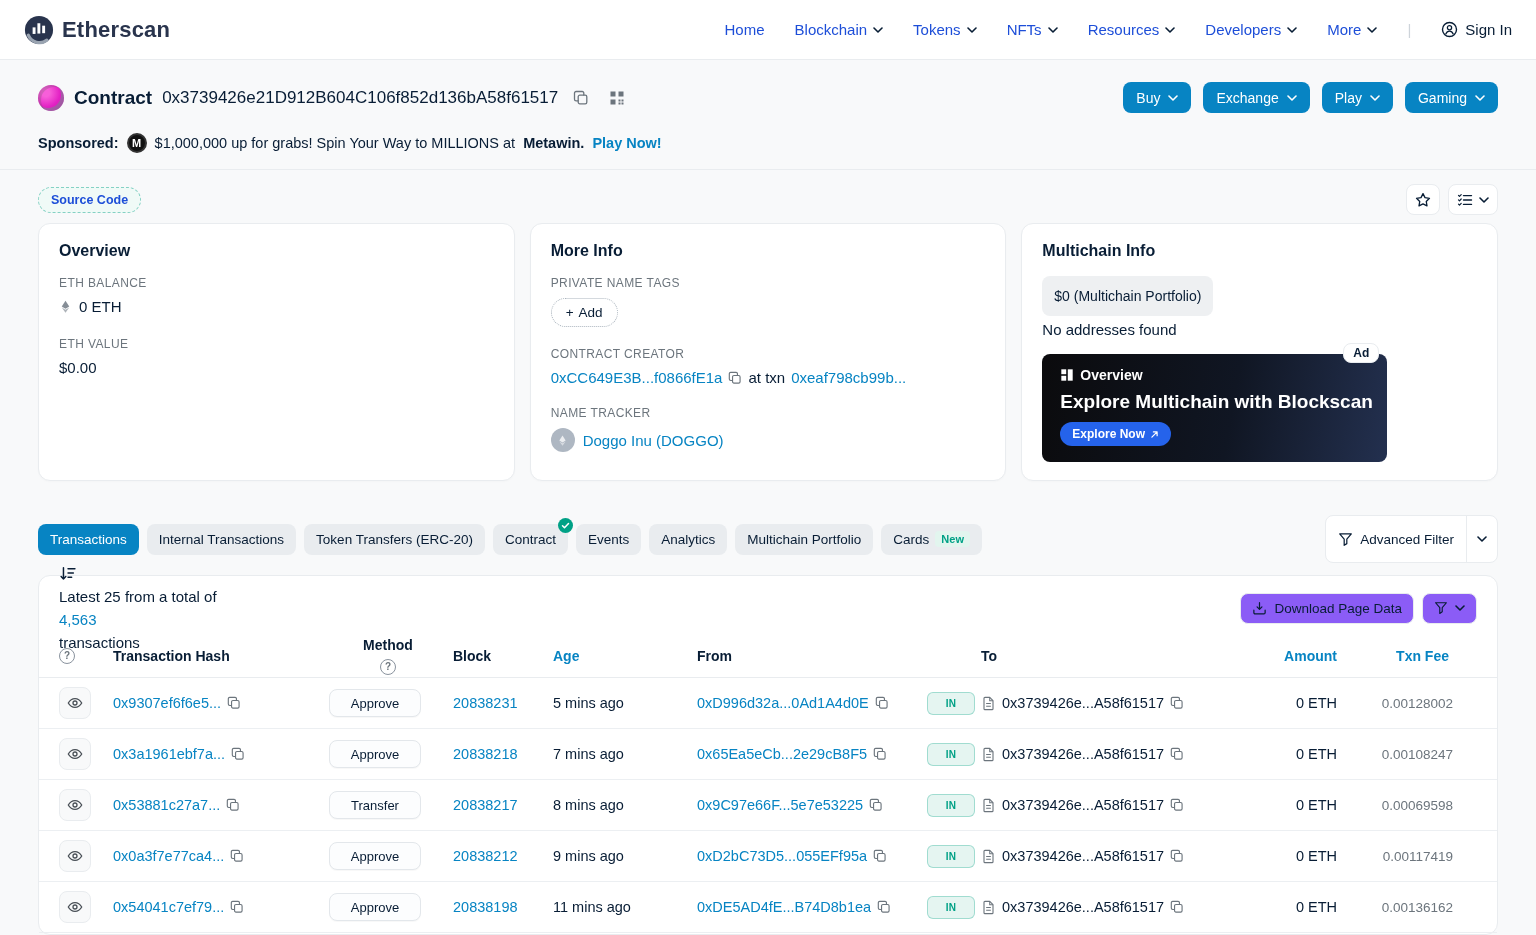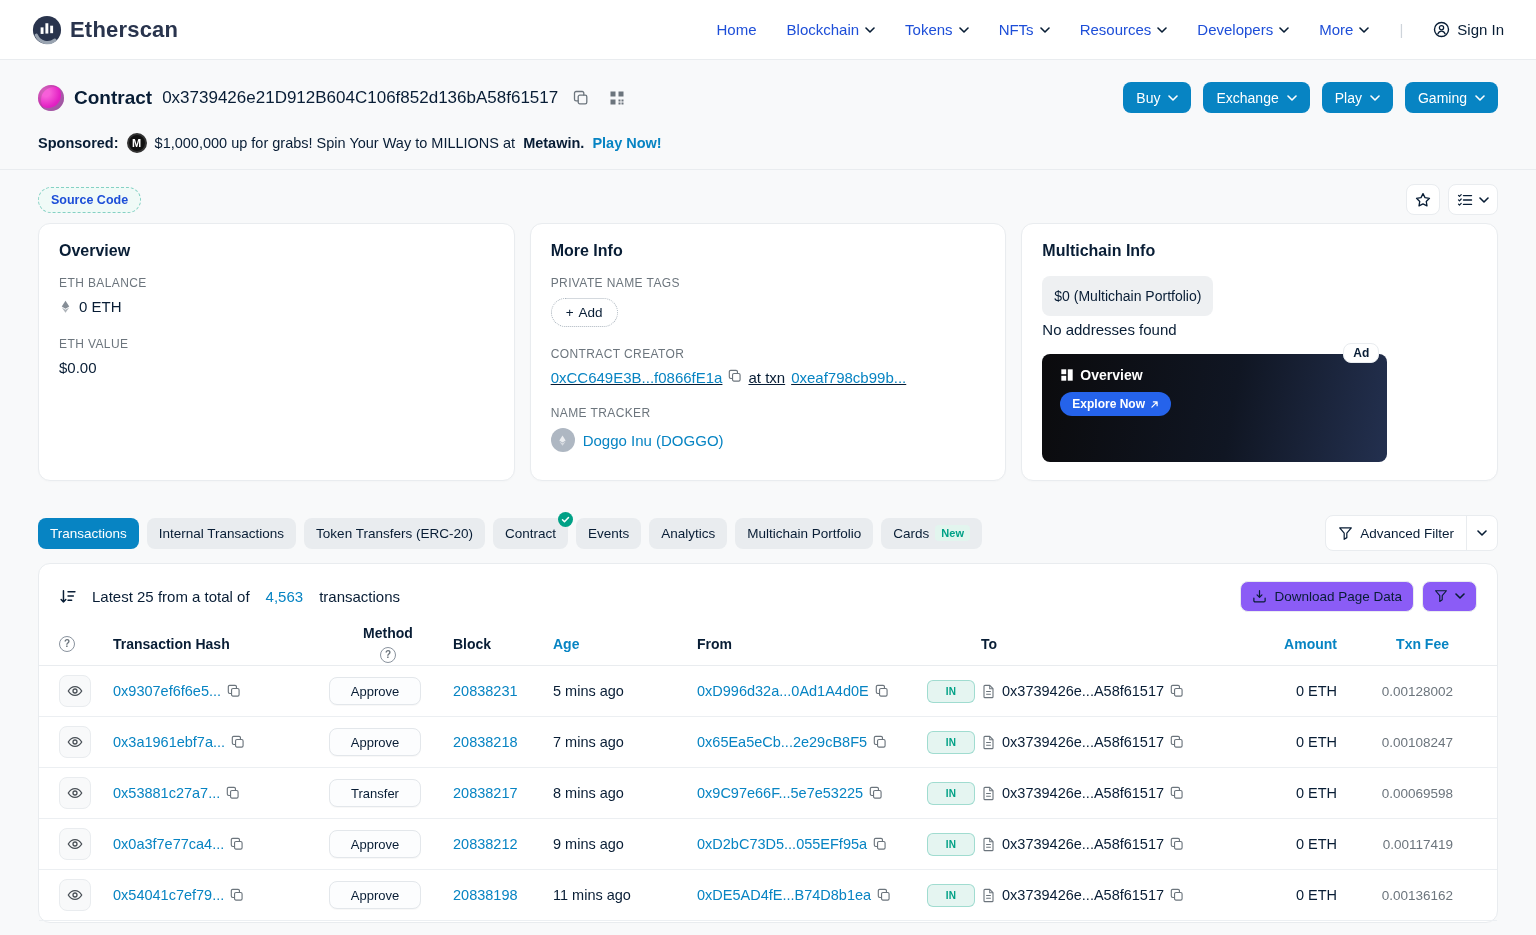--- a/index.html
+++ b/index.html
@@ -7,21 +7,21 @@
   body {
     font-family: "Liberation Sans", sans-serif;
     background:#f8f9fa; color:#081d35; font-size:14px;
   }
   a { text-decoration:none; color:#0784c3; cursor:pointer; }
   button { font-family:inherit; cursor:pointer; background:none; border:none; color:inherit; }
   .ic { display:inline-block; vertical-align:middle; flex:none; }
 
   
   .topnav { height:60px; background:#fff; border-bottom:1px solid #e9ecef;
-    display:flex; align-items:center; justify-content:space-between; padding:0 32px; }
+    display:flex; align-items:center; justify-content:space-between; padding:0 24px; }
   .logo { display:flex; align-items:center; gap:8px; }
   .logo-text { font-size:22px; font-weight:700; color:#29344d; letter-spacing:.2px; }
   .nav-links { display:flex; align-items:center; gap:30px; font-size:15px; }
   .nav-item { display:flex; align-items:center; gap:6px; color:#1d4ed8; font-weight:500; cursor:pointer; }
   .nav-item .ic { color:#081d35; }
   .nav-sep { color:#ced4da; font-weight:300; }
   .signin { display:flex; align-items:center; gap:7px; font-weight:500; cursor:pointer; }
 
   .page { padding:0 38px; }
 
@@ -59,21 +59,21 @@
 
   
   .cards { margin-top:8px; display:grid; grid-template-columns:1fr 1fr 1fr; gap:15px; }
   .card { background:#fff; border:1px solid #e9ecef; border-radius:12px; padding:18px 20px;
     min-height:258px; box-shadow:0 1px 2px rgba(0,0,0,.02); }
   .card h2 { font-size:16px; font-weight:700; margin-bottom:16px; }
   .mini-label { font-size:12px; color:#6c757d; letter-spacing:.4px; margin-bottom:8px; }
   .val-row { font-size:15px; display:flex; align-items:center; gap:7px; margin-bottom:22px; }
   .add-btn { border:1px dotted #aab4bd; border-radius:16px; padding:6px 14px; font-size:13.5px;
     color:#081d35; display:inline-flex; align-items:center; gap:5px; margin-bottom:20px; background:#fff; }
-  .link-row { font-size:15px; display:flex; gap:6px; margin-bottom:20px; flex-wrap:nowrap;text-decoration:underline; }
+  .link-row { font-size:15px; display:flex; align-items:center; gap:6px; margin-bottom:20px; flex-wrap:nowrap; }
   .token-row { display:flex; align-items:center; gap:8px; font-size:15px; }
   .token-ic { width:24px; height:24px; border-radius:50%; background:#aeb7c2; color:#fff;
     display:flex; align-items:center; justify-content:center; }
   .chip-btn { background:#eef0f2; border-radius:8px; padding:12px 12px; font-size:14px;
     color:#081d35; display:inline-block; margin-bottom:5px; }
   .no-addr { font-size:15px; margin-bottom:16px; }
   .ad-banner { position:relative; width:345px; height:108px; border-radius:8px;
     background:linear-gradient(100deg,#0b0b0d 0%,#101623 55%,#23304f 100%);
     padding:13px 18px; color:#fff; }
   .ad-brand { display:flex; align-items:center; gap:6px; font-size:14px; font-weight:700; }
@@ -85,31 +85,31 @@
 
   
   .tabs-row { margin-top:34px; display:flex; align-items:center; gap:8px; }
   .tab { background:#e9ecef; border-radius:8px; height:31px; padding:0 12px; font-size:13.5px;
     font-weight:500; color:#081d35; display:flex; align-items:center; gap:6px; position:relative; }
   .tab.active { background:#0784c3; color:#fff; }
   .tab .verify { position:absolute; top:-6px; right:-5px; width:15px; height:15px; }
   .new-badge { background:#e2f5ee; color:#00a186; font-size:11px; font-weight:700;
     border-radius:4px; padding:2px 6px; }
   .tabs-right { margin-left:auto; display:flex; }
-  .adv-filter { background:#fff; border:1px solid #e9ecef; border-radius:8px; height:36px;
+  .adv-filter { background:#fff; border:1px solid #e9ecef; border-radius:8px; height:48px;
     display:flex; align-items:center; font-size:13.5px; font-weight:500; color:#081d35; }
   .adv-filter .seg1 { display:flex; align-items:center; gap:7px; padding:0 12px; }
   .adv-filter .seg2 { border-left:1px solid #e9ecef; padding:0 10px; height:100%;
     display:flex; align-items:center; }
 
   
   .tx-card { margin-top:12px; background:#fff; border:1px solid #e9ecef; border-radius:12px;
     padding-top:16px; min-height:360px; }
   .tx-head { display:flex; align-items:center; padding:0 20px; height:32px; }
-  .tx-summary { display:flex; align-items:flex-start; gap:16px; font-size:15px; }
+  .tx-summary { display:flex; align-items:flex-start; gap:6px; font-size:15px;flex-direction:column; }
   .tx-head-right { margin-left:auto; display:flex; gap:8px; }
   .w-btn { background:#8b5cf6; border:1px solid #e9ecef; border-radius:8px; height:31px;
     padding:0 11px; font-size:13.5px; font-weight:500; color:#081d35;
     display:flex; align-items:center; gap:7px; }
 
   .tgrid { display:grid; column-gap:6px; align-items:center; padding:0 20px;
     grid-template-columns:48px 210px 118px 94px 138px 224px 48px 238px 1fr 122px; }
   .thead { height:44px; margin-top:10px; font-weight:700; font-size:14px; border-bottom:1px solid #e9ecef; }
   .trow { height:51px; border-bottom:1px solid #eceff2; font-size:14.5px; }
   .q-ic { width:16px; height:16px; border-radius:50%; border:1px solid #8a939e; color:#6c757d;
@@ -374,20 +374,21 @@
       <button class="chip-btn">$0 (Multichain Portfolio)</button>
       <div class="no-addr">No addresses found</div>
       <div class="ad-banner">
         <span class="ad-tag">Ad</span>
         <div class="ad-brand">
           <svg class="ic" width="14" height="14">
               <use href="#i-grid"></use>
             </svg>
           <span>Overview</span>
         </div>
+        <div class="ad-headline">Explore Multichain with Blockscan</div>
         <button class="ad-cta">
           <span>Explore Now</span>
           <svg class="ic" width="9" height="9">
               <use href="#i-arrow-ne"></use>
             </svg>
         </button>
       </div>
     </div>
   </section>
 

